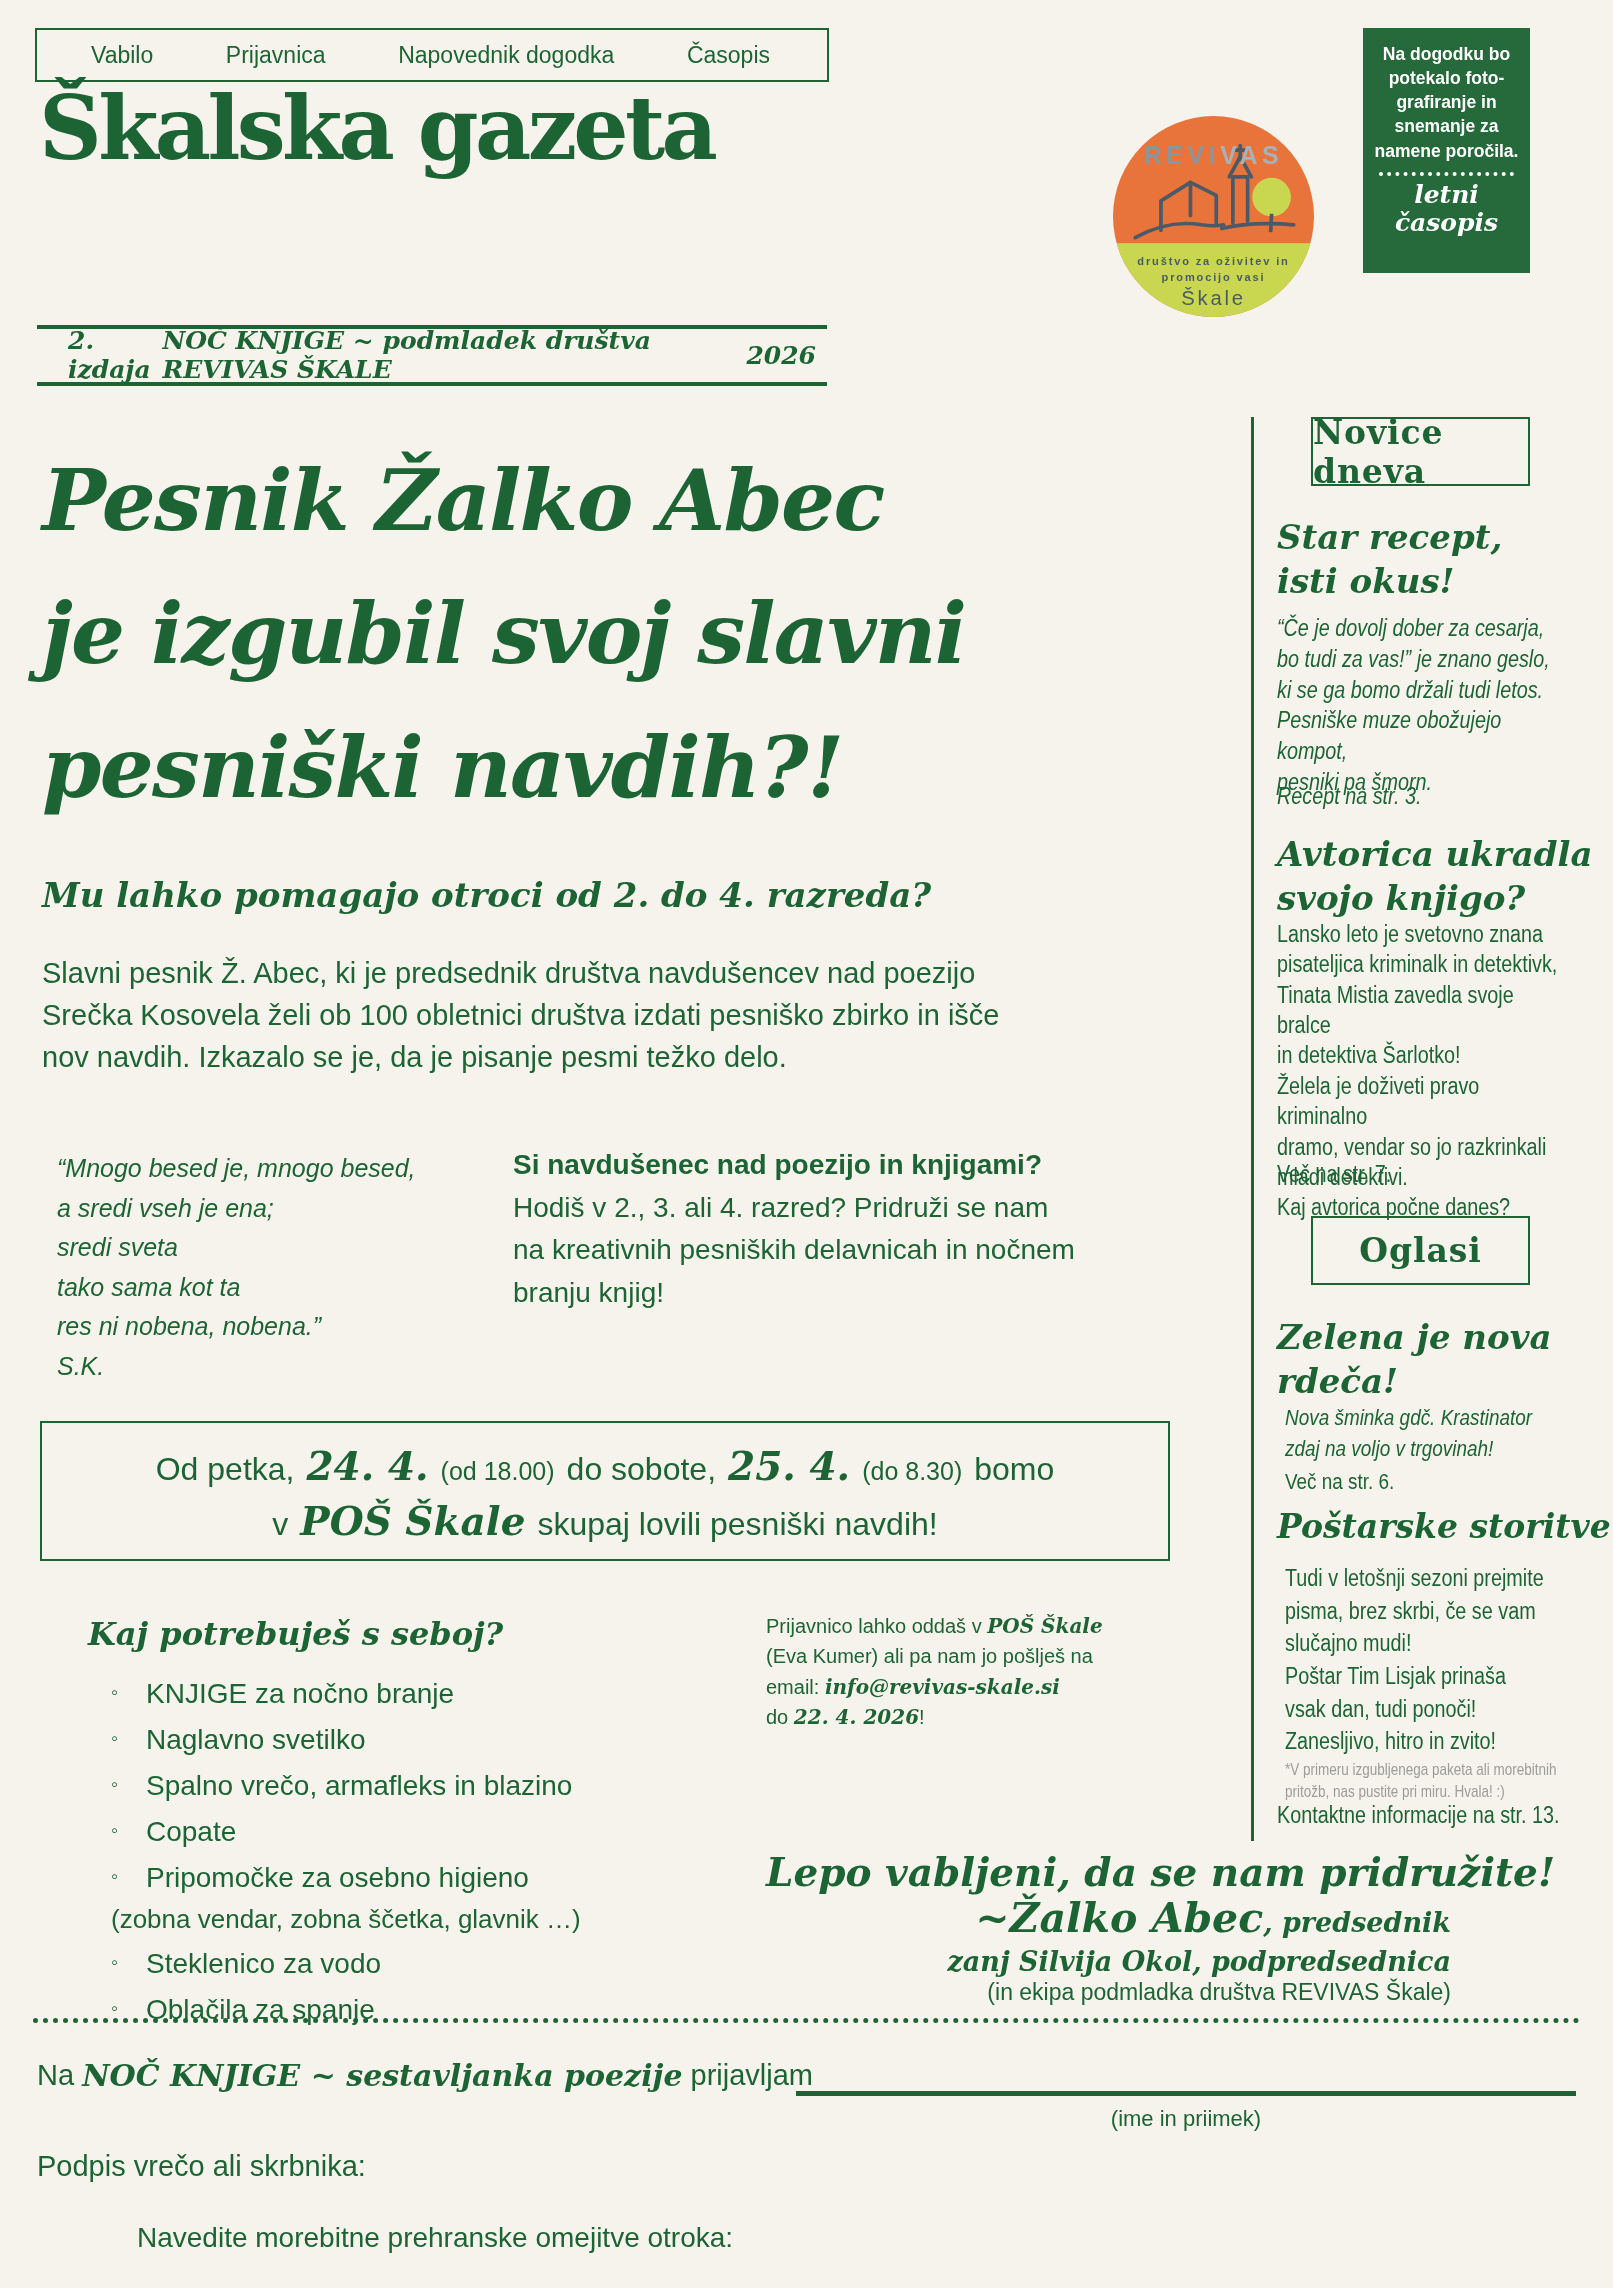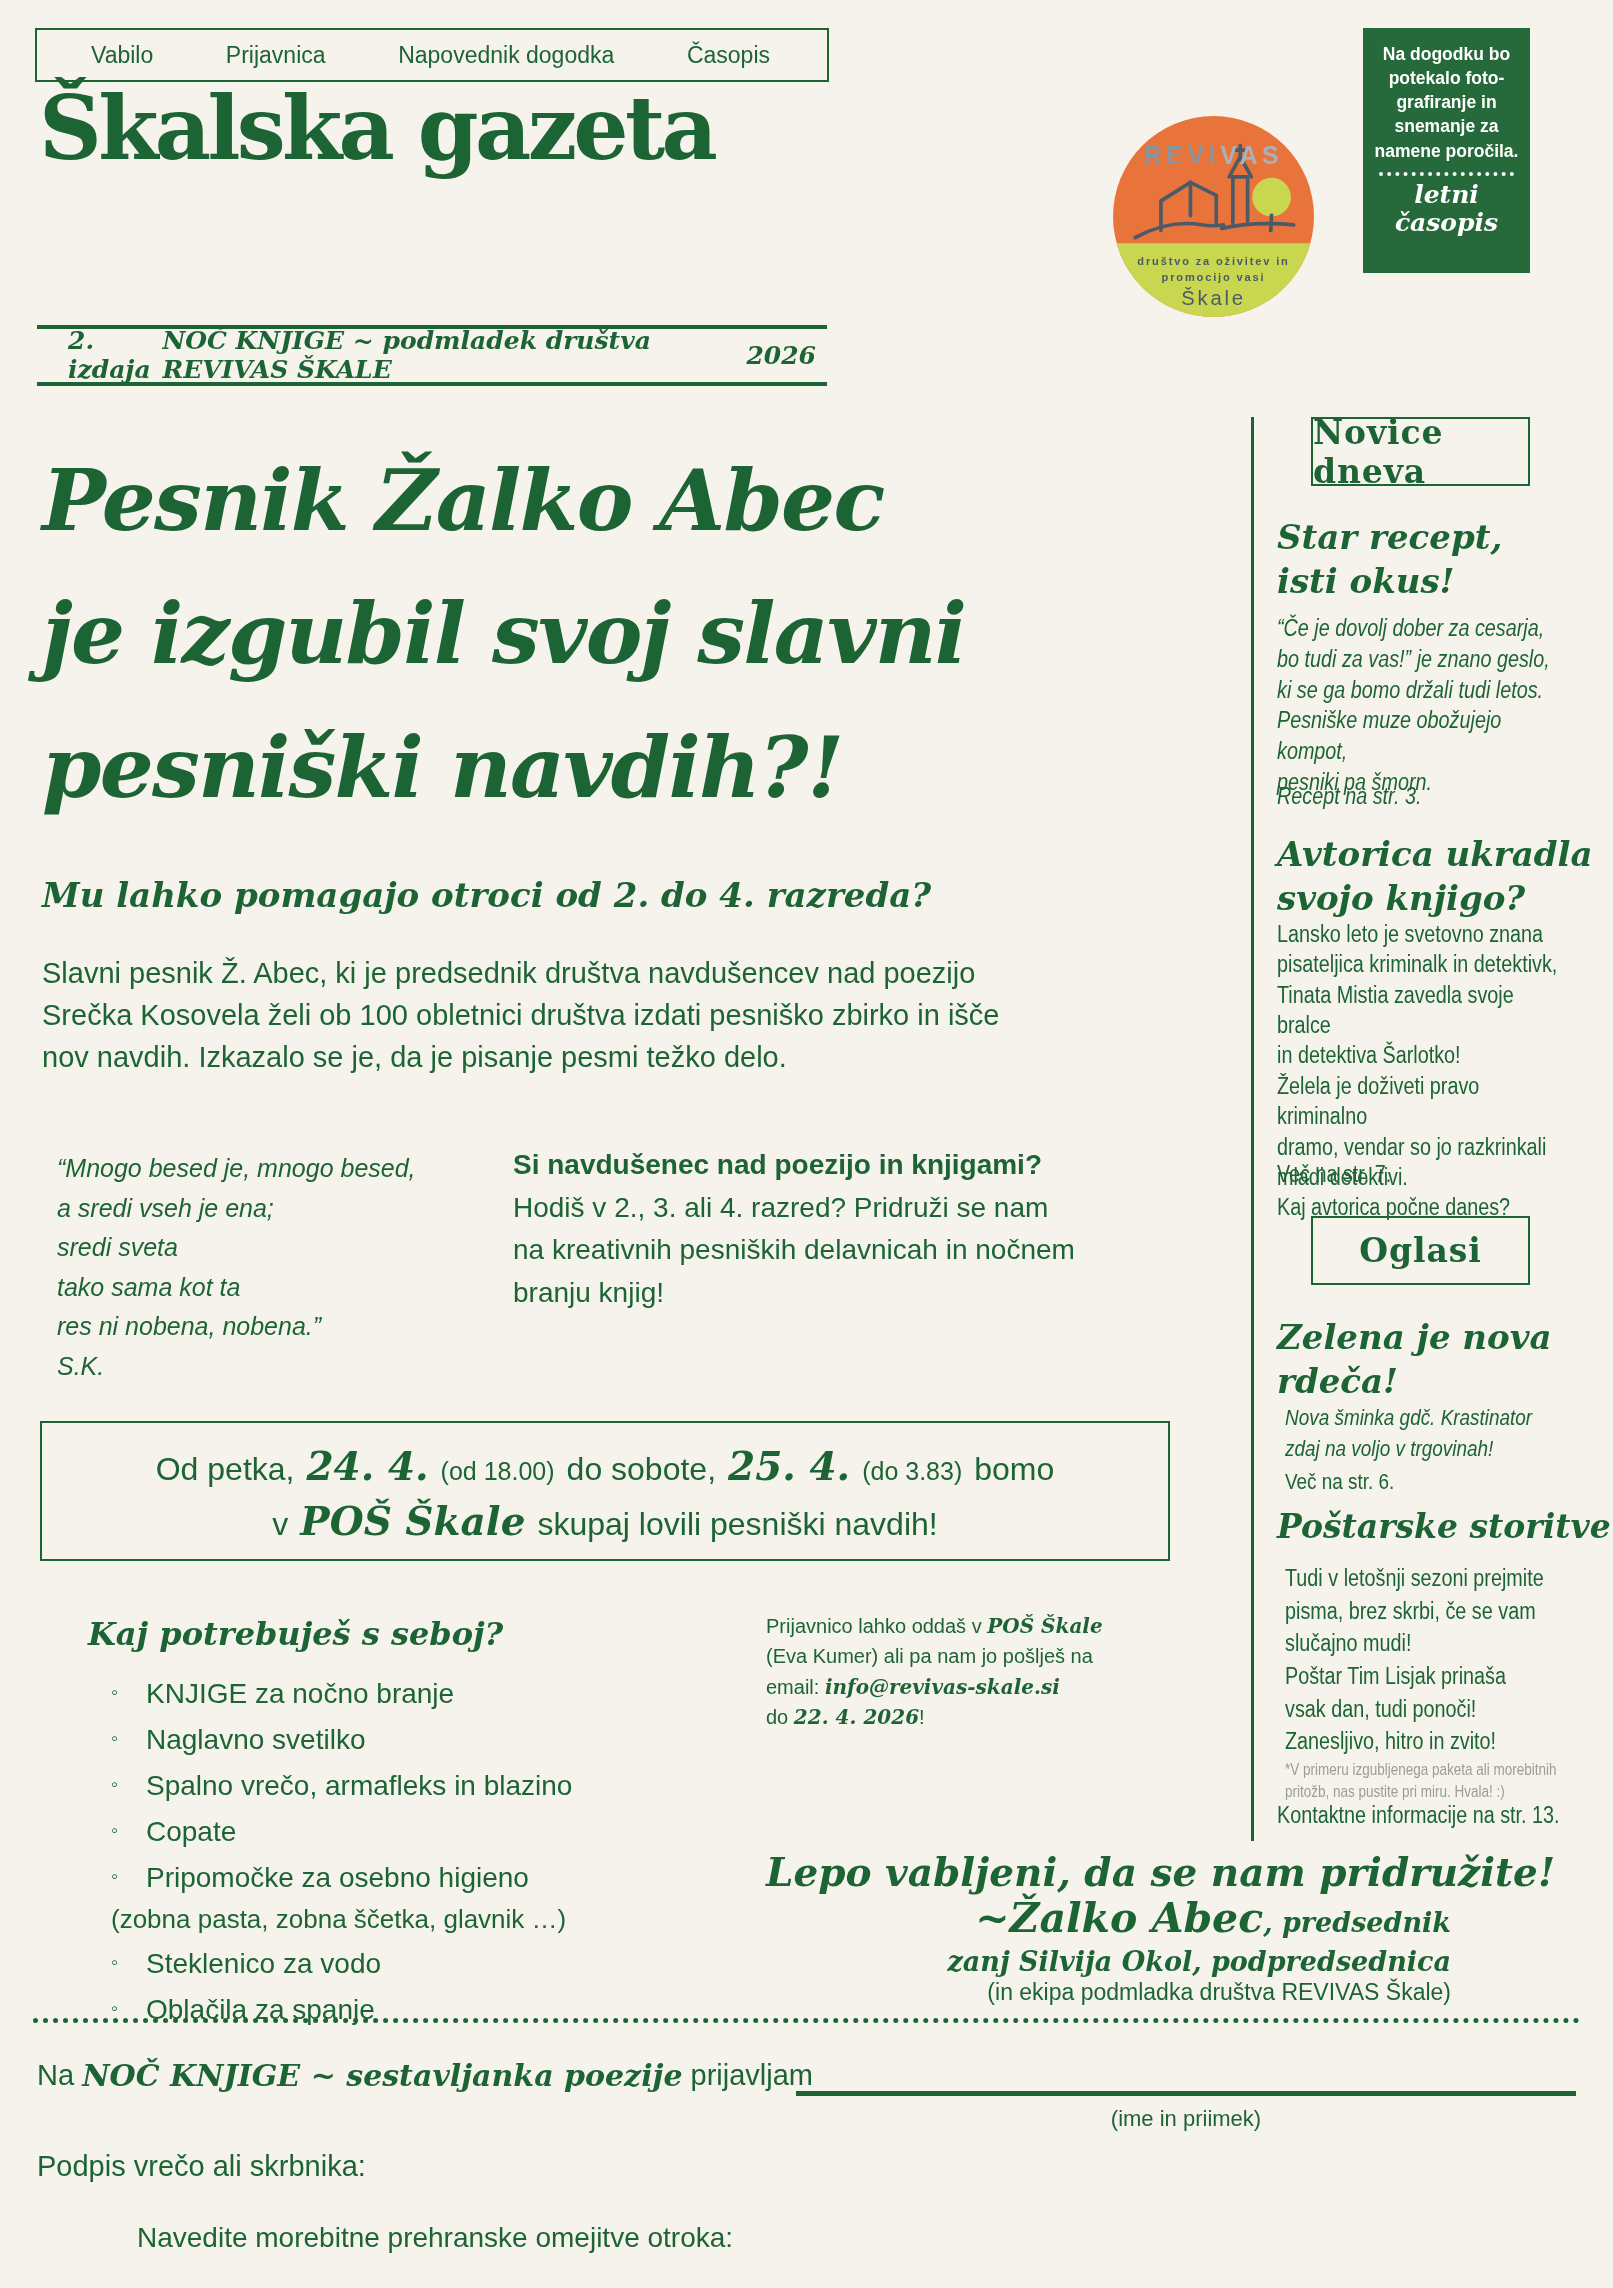--- a/index.html
+++ b/index.html
@@ -178,21 +178,21 @@
 branju knjig!</div>
   </div>
 
   <div class="abs event-box">
     <div class="eb-line">
       <span>Od petka,</span>
       <span class="eb-date">24. 4.</span>
       <span class="eb-small">(od 18.00)</span>
       <span>do sobote,</span>
       <span class="eb-date">25. 4.</span>
-      <span class="eb-small">(do 3.83)</span>
+      <span class="eb-small">(do 8.30)</span>
       <span>bomo</span>
     </div>
     <div class="eb-line">
       <span>v</span>
       <span class="eb-place">POŠ Škale</span>
       <span>skupaj lovili pesniški navdih!</span>
     </div>
   </div>
 
   <h3 class="abs checklist-title fat">Kaj potrebuješ s seboj?</h3>
@@ -210,21 +210,21 @@
         <span>Spalno vrečo, armafleks in blazino</span>
       </li>
     <li>
         <span class="bullet">◦</span>
         <span>Copate</span>
       </li>
     <li>
         <span class="bullet">◦</span>
         <span>Pripomočke za osebno higieno</span>
       </li>
-    <div class="hygiene-note">(zobna pasta, zobna ščetka, glavnik …)</div>
+    <div class="hygiene-note">(zobna vendar, zobna ščetka, glavnik …)</div>
     <li>
         <span class="bullet">◦</span>
         <span>Steklenico za vodo</span>
       </li>
     <li>
         <span class="bullet">◦</span>
         <span>Oblačila za spanje</span>
       </li>
   </ul>
 

